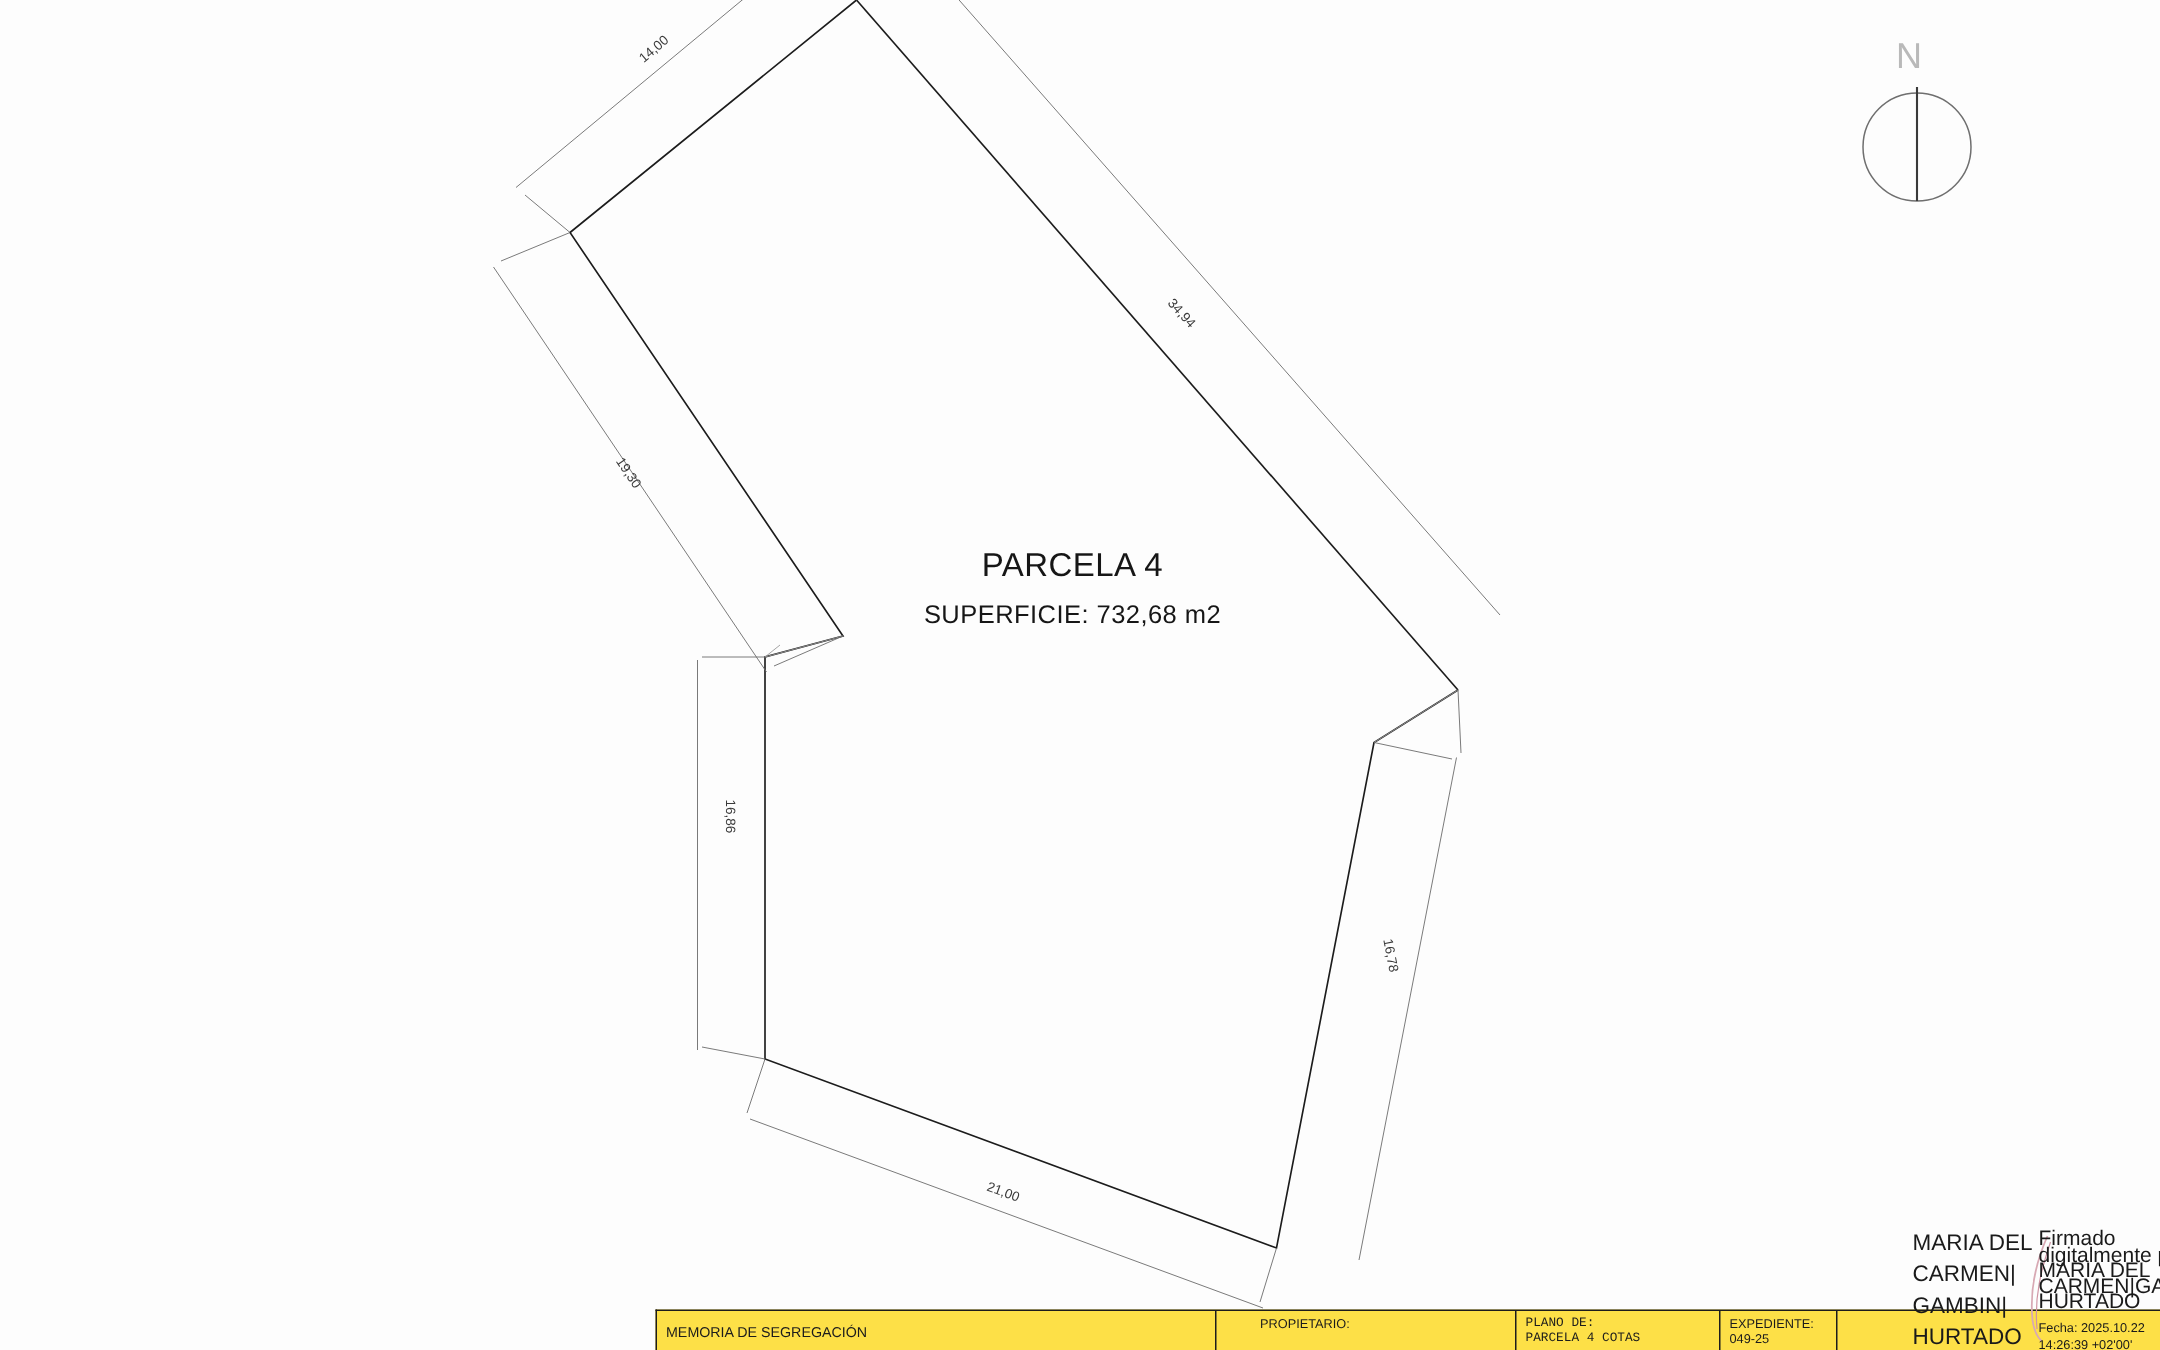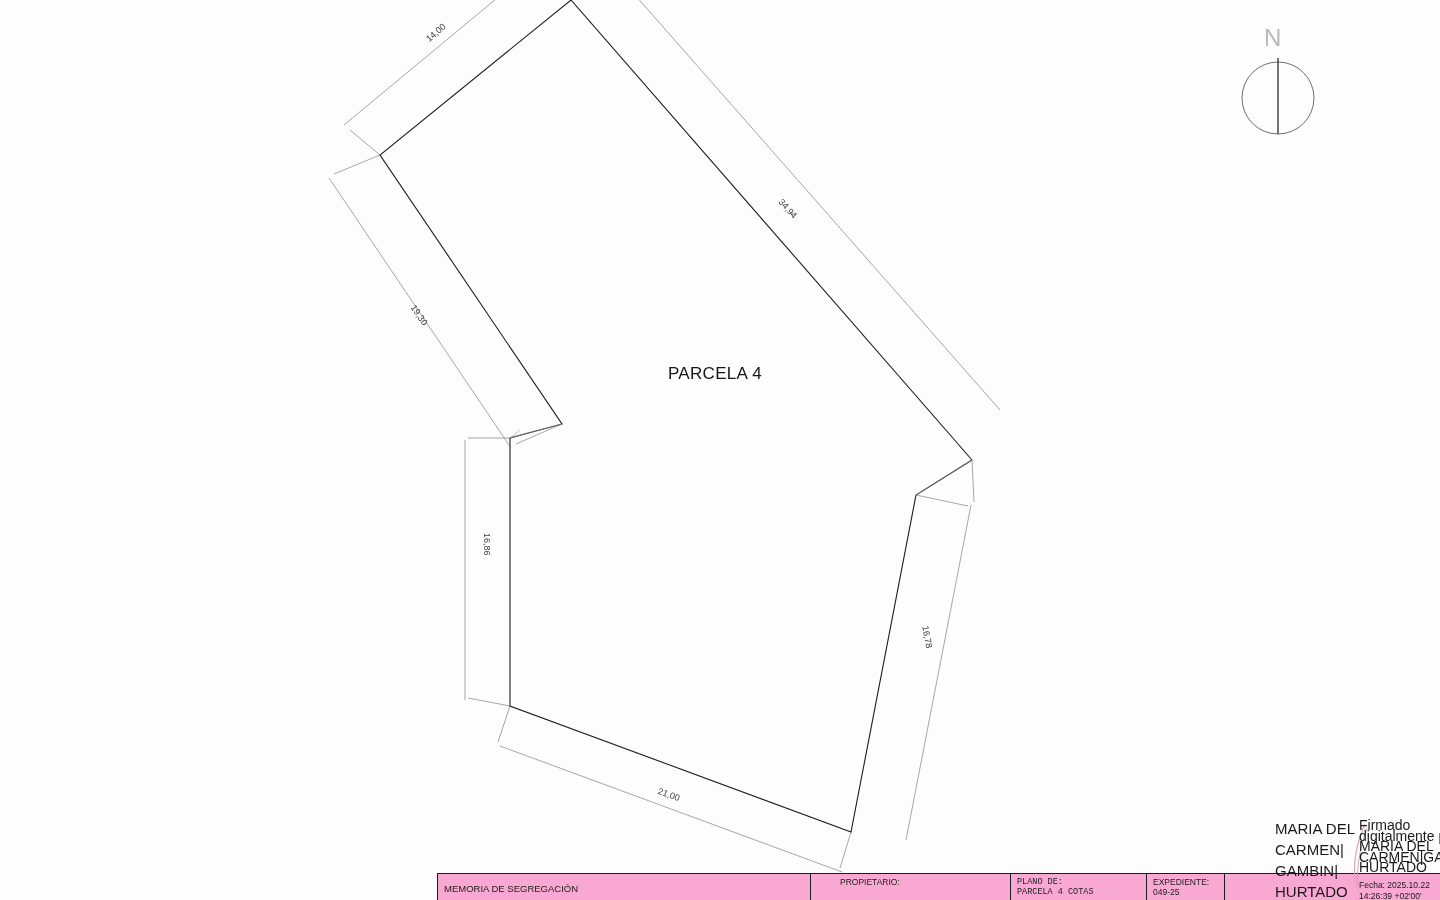--- a/index.html
+++ b/index.html
@@ -34,21 +34,21 @@
     position: absolute;
     text-align: center;
     color: #161616;
     font-family: "Liberation Sans", sans-serif;
     white-space: nowrap;
   }
   #parcel-name {
     left: 600px;
     top: 364px;
     width: 230px;
-    font-size: 17px;
+    font-size: 22px;
     letter-spacing: 0.3px;
   }
   #parcel-area {
     left: 570px;
     top: 400px;
     width: 290px;
     font-size: 17px;
     letter-spacing: 0.3px;
   }
   
@@ -81,21 +81,21 @@
     position: absolute;
     left: 437px;
     top: 873px;
     width: 1003px;
     height: 27px;
     border-top: 1px solid #1c1c1c;
     border-left: 1px solid #1c1c1c;
     box-sizing: border-box;
     display: flex;
     align-items: stretch;
-    background: #f9a8d4;
+    background: #fde047;
   }
   .tb-cell {
     border-right: 1px solid #1c1c1c;
     box-sizing: border-box;
     padding: 3px 6px 0 6px;
     position: relative;
     overflow: hidden;
   }
   .tb-cell .tb-head {
     font-size: 8.5px;
@@ -215,20 +215,21 @@
   </svg>
 
   <div class="dim-text" style="left:424px; top:36px; transform: rotate(-40deg);">14,00</div>
   <div class="dim-text" style="left:784px; top:197px; transform: rotate(48deg);">34,94</div>
   <div class="dim-text" style="left:417px; top:303px; transform: rotate(56deg);">19,30</div>
   <div class="dim-text" style="left:492px; top:533px; transform: rotate(90deg);">16,86</div>
   <div class="dim-text" style="left:930px; top:625px; transform: rotate(79deg);">16,78</div>
   <div class="dim-text" style="left:660px; top:786px; transform: rotate(20deg);">21,00</div>
 
   <div class="parcel-label" id="parcel-name">PARCELA 4</div>
+  <div class="parcel-label" id="parcel-area">SUPERFICIE: 732,68 m2</div>
 
   <div id="north-letter">N</div>
   <svg id="north-arrow" viewBox="0 0 90 140">
     <circle cx="42" cy="78" r="36" fill="none" stroke="#6f6f6f" stroke-width="1"></circle>
     <line x1="42" y1="38" x2="42" y2="114" stroke="#3a3a3a" stroke-width="1.4"></line>
   </svg>
 
   <div id="title-block">
     <div class="tb-cell" id="tb-memoria">
       <span class="tb-head">MEMORIA DE SEGREGACIÓN</span>

